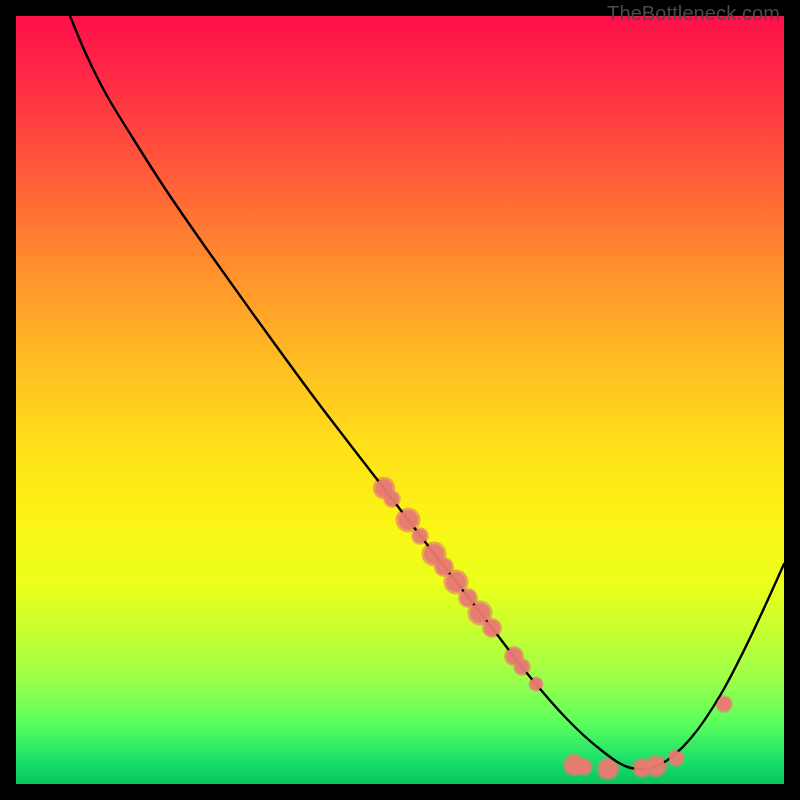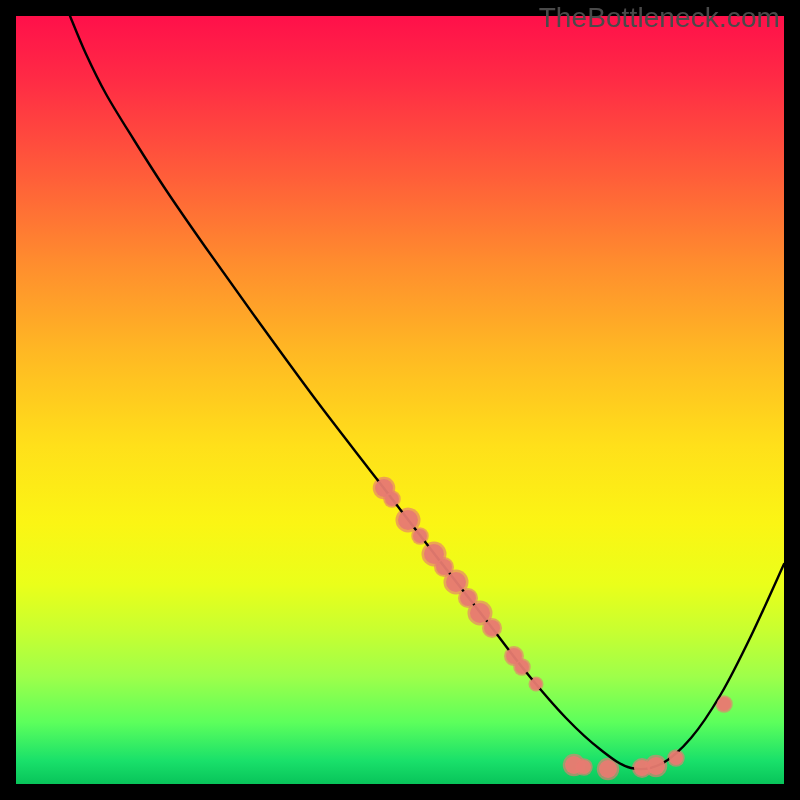--- a/index.html
+++ b/index.html
@@ -32,21 +32,21 @@
       #5cff5c 92%,
       #19e06a 97%,
       #08c45a 100%
     );
   }
   .watermark {
     position: absolute;
     top: 2px;
     right: 20px;
     color: #4a4a4a;
-    font-size: 28px;
+    font-size: 20px;
     font-weight: 500;
     letter-spacing: 0.1px;
     user-select: none;
   }
   svg.curve {
     position: absolute;
     left: 16px;
     top: 16px;
     width: 768px;
     height: 768px;

